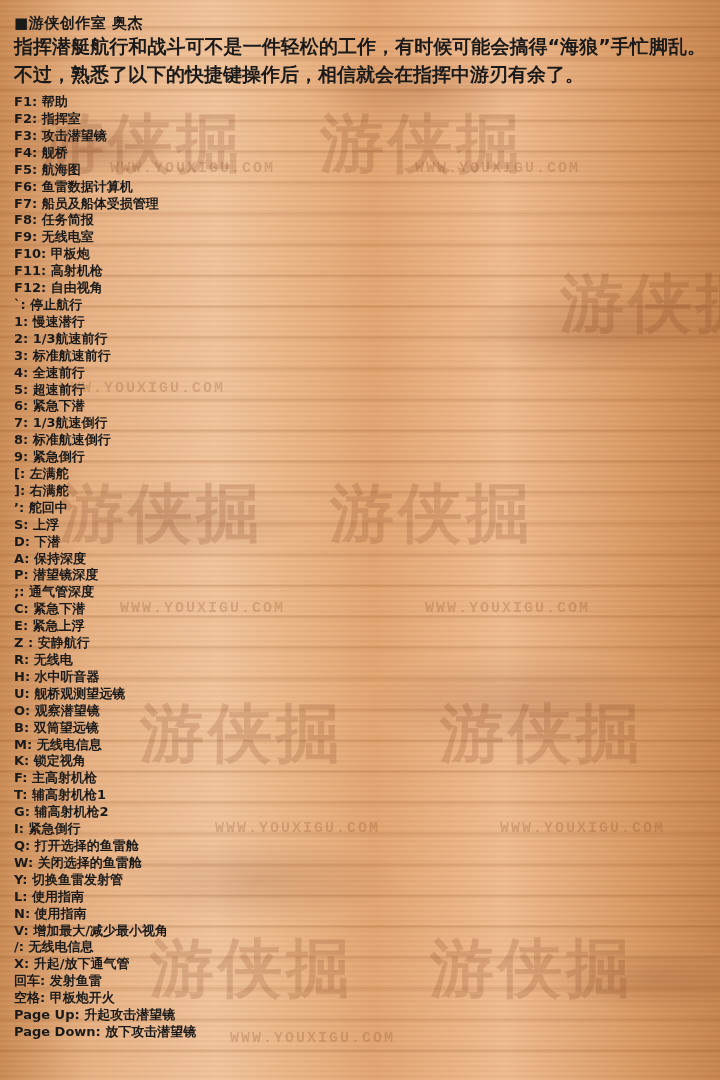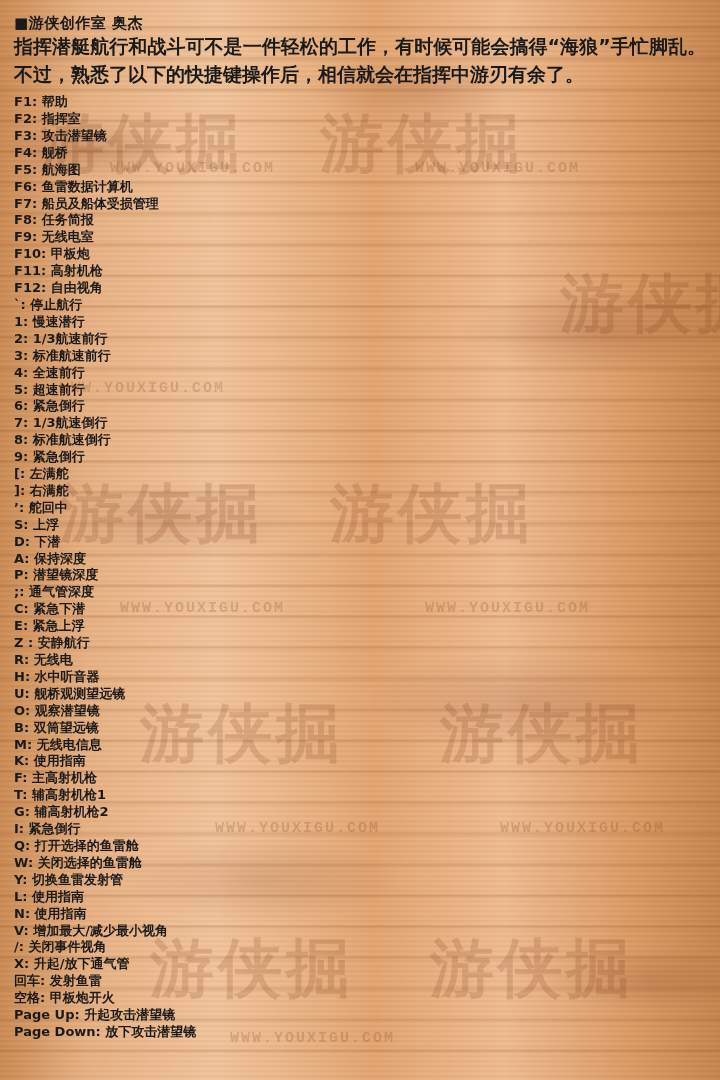--- a/index.html
+++ b/index.html
@@ -179,53 +179,53 @@
       <li>F9: 无线电室</li>
       <li>F10: 甲板炮</li>
       <li>F11: 高射机枪</li>
       <li>F12: 自由视角</li>
       <li>`: 停止航行</li>
       <li>1: 慢速潜行</li>
       <li>2: 1/3航速前行</li>
       <li>3: 标准航速前行</li>
       <li>4: 全速前行</li>
       <li>5: 超速前行</li>
-      <li>6: 紧急倒行</li>
+      <li>6: 紧急下潜</li>
       <li>7: 1/3航速倒行</li>
       <li>8: 标准航速倒行</li>
       <li>9: 紧急倒行</li>
       <li>[: 左满舵</li>
       <li>]: 右满舵</li>
       <li>’: 舵回中</li>
       <li>S: 上浮</li>
       <li>D: 下潜</li>
       <li>A: 保持深度</li>
       <li>P: 潜望镜深度</li>
       <li>;: 通气管深度</li>
       <li>C: 紧急下潜</li>
       <li>E: 紧急上浮</li>
       <li>Z : 安静航行</li>
       <li>R: 无线电</li>
       <li>H: 水中听音器</li>
       <li>U: 舰桥观测望远镜</li>
       <li>O: 观察潜望镜</li>
       <li>B: 双筒望远镜</li>
       <li>M: 无线电信息</li>
-      <li>K: 使用指南</li>
+      <li>K: 锁定视角</li>
       <li>F: 主高射机枪</li>
       <li>T: 辅高射机枪1</li>
       <li>G: 辅高射机枪2</li>
       <li>I: 紧急倒行</li>
       <li>Q: 打开选择的鱼雷舱</li>
       <li>W: 关闭选择的鱼雷舱</li>
       <li>Y: 切换鱼雷发射管</li>
       <li>L: 使用指南</li>
       <li>N: 使用指南</li>
       <li>V: 增加最大/减少最小视角</li>
-      <li>/: 关闭事件视角</li>
+      <li>/: 无线电信息</li>
       <li>X: 升起/放下通气管</li>
       <li>回车: 发射鱼雷</li>
       <li>空格: 甲板炮开火</li>
       <li>Page Up: 升起攻击潜望镜</li>
       <li>Page Down: 放下攻击潜望镜</li>
 
     </ul>
   </div>
 </div>
 

